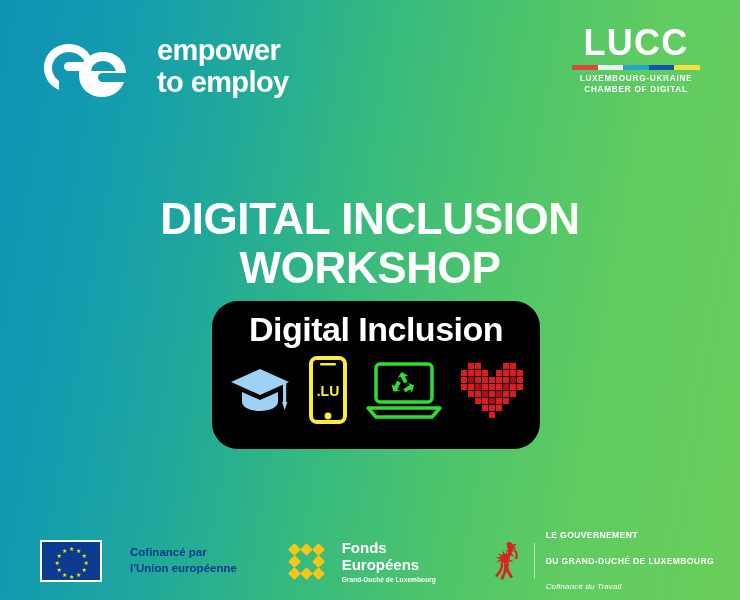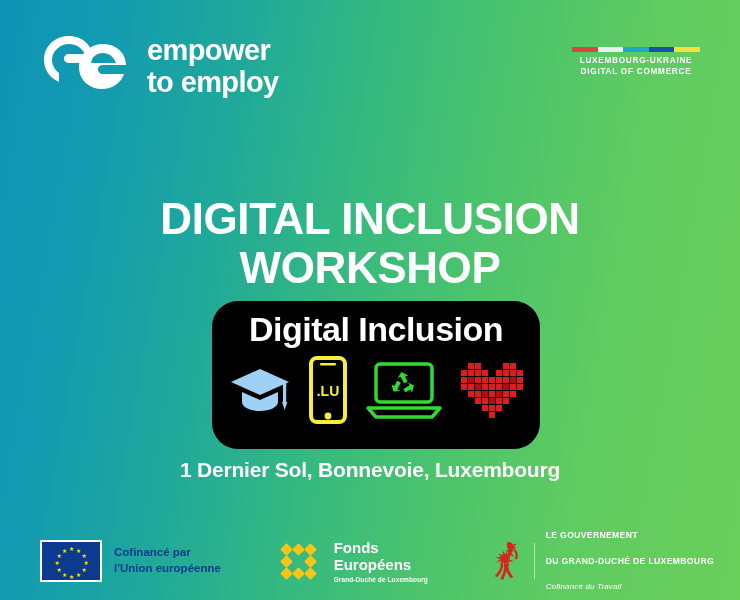--- a/index.html
+++ b/index.html
@@ -32,22 +32,22 @@
     top: 0; left: 0; right: 0;
     height: 120px;
     display: flex;
     align-items: center;
     justify-content: space-between;
     padding: 0 38px 0 42px;
   }
 
   .e2e-logo {
     display: flex;
-    align-items: flex-start;
-    gap: 17px;
+    align-items: flex-end;
+    gap: 27px;
     margin-top: 12px;
   }
 
   .e2e-mark { width: 88px; height: 56px; flex: none; }
 
   .e2e-text {
     color: #ffffff;
     font-size: 29px;
     font-weight: 700;
     line-height: 1.12;
@@ -173,21 +173,21 @@
   .footer {
     position: absolute;
     left: 0; right: 0; bottom: 0;
     height: 78px;
     display: flex;
     align-items: center;
     justify-content: space-between;
     padding: 0 26px 0 34px;
   }
 
-  .eu-logo { display: flex; align-items: center; gap: 12px; padding-left: 6px; }
+  .eu-logo { display: flex; align-items: center; gap: 28px; padding-left: 6px; }
   .eu-flag {
     width: 62px; height: 42px;
     background: #0b3a8f;
     border: 2px solid #ffffff;
     position: relative;
   }
   .eu-flag .star {
     position: absolute;
     width: 4px; height: 4px;
     color: #f2e600;
@@ -261,29 +261,30 @@
     <div class="e2e-logo">
       <svg class="e2e-mark" viewBox="0 0 88 56">
         <path fill="#ffffff" d="M27 2C13 2 2 12 2 26c0 10 6 18 15 22v-9c-4-3-7-8-7-13 0-9 8-16 17-16 7 0 13 4 16 10H27c-3 0-5 2-5 5 0 2 2 4 5 4h22c1-2 1-5 1-7C50 11 40 2 27 2z"></path>
         <path fill="#ffffff" d="M61 10c-13 0-24 10-24 23 0 7 3 13 8 17 4 3 9 5 15 5 10 0 19-6 22-15H61c-3 0-5-2-5-5 0-2 2-4 5-4h23c0-12-10-21-23-21zm-13 19c2-6 7-10 13-10 6 0 11 4 13 10H48z"></path>
       </svg>
       <div class="e2e-text">empower
 to employ</div>
     </div>
 
     <div class="lucc">
+      <div class="lucc-word">LUCC</div>
       <div class="lucc-bar">
         <span style="background:#d64a3c"></span>
         <span style="background:#e8f2ea"></span>
         <span style="background:#1fa8c4"></span>
         <span style="background:#1155a8"></span>
         <span style="background:#f3e03c"></span>
       </div>
       <div class="lucc-sub">LUXEMBOURG-UKRAINE
-DIGITAL OF COMMERCE</div>
+CHAMBER OF DIGITAL</div>
     </div>
   </div>
 
   <div class="title">DIGITAL INCLUSION
 WORKSHOP</div>
 
   <div class="card">
     <div class="card-title">Digital Inclusion</div>
 
     <div class="icon-row">
@@ -391,21 +392,20 @@
             <i class="off"></i>
             <i class="off"></i>
             <i class="off"></i>
             <i class="off"></i>
         </div>
       </div>
 
     </div>
   </div>
 
-  <div class="venue">1 Dernier Sol, Bonnevoie, Luxembourg</div>
 
   <div class="footer">
 
     <div class="eu-logo">
       <div class="eu-flag">
         <span class="star" style="left:27px;  top:5px;">★</span>
         <span class="star" style="left:34px;  top:7px;">★</span>
         <span class="star" style="left:39.5px;top:12px;">★</span>
         <span class="star" style="left:41.5px;top:19px;">★</span>
         <span class="star" style="left:39.5px;top:26px;">★</span>

